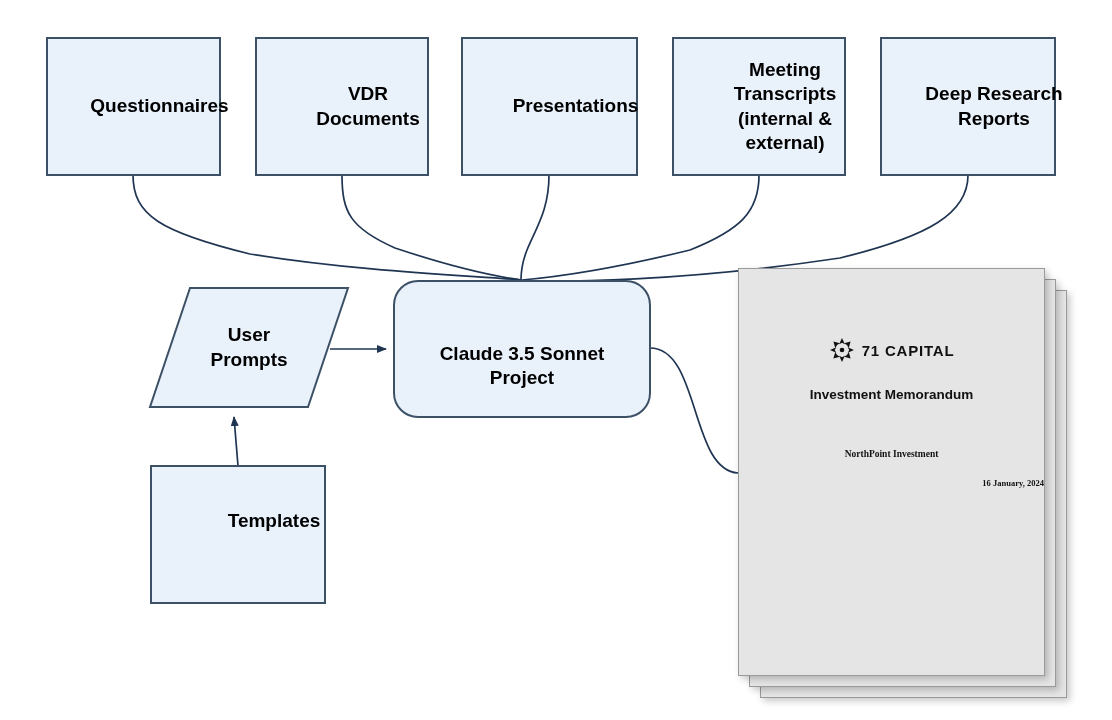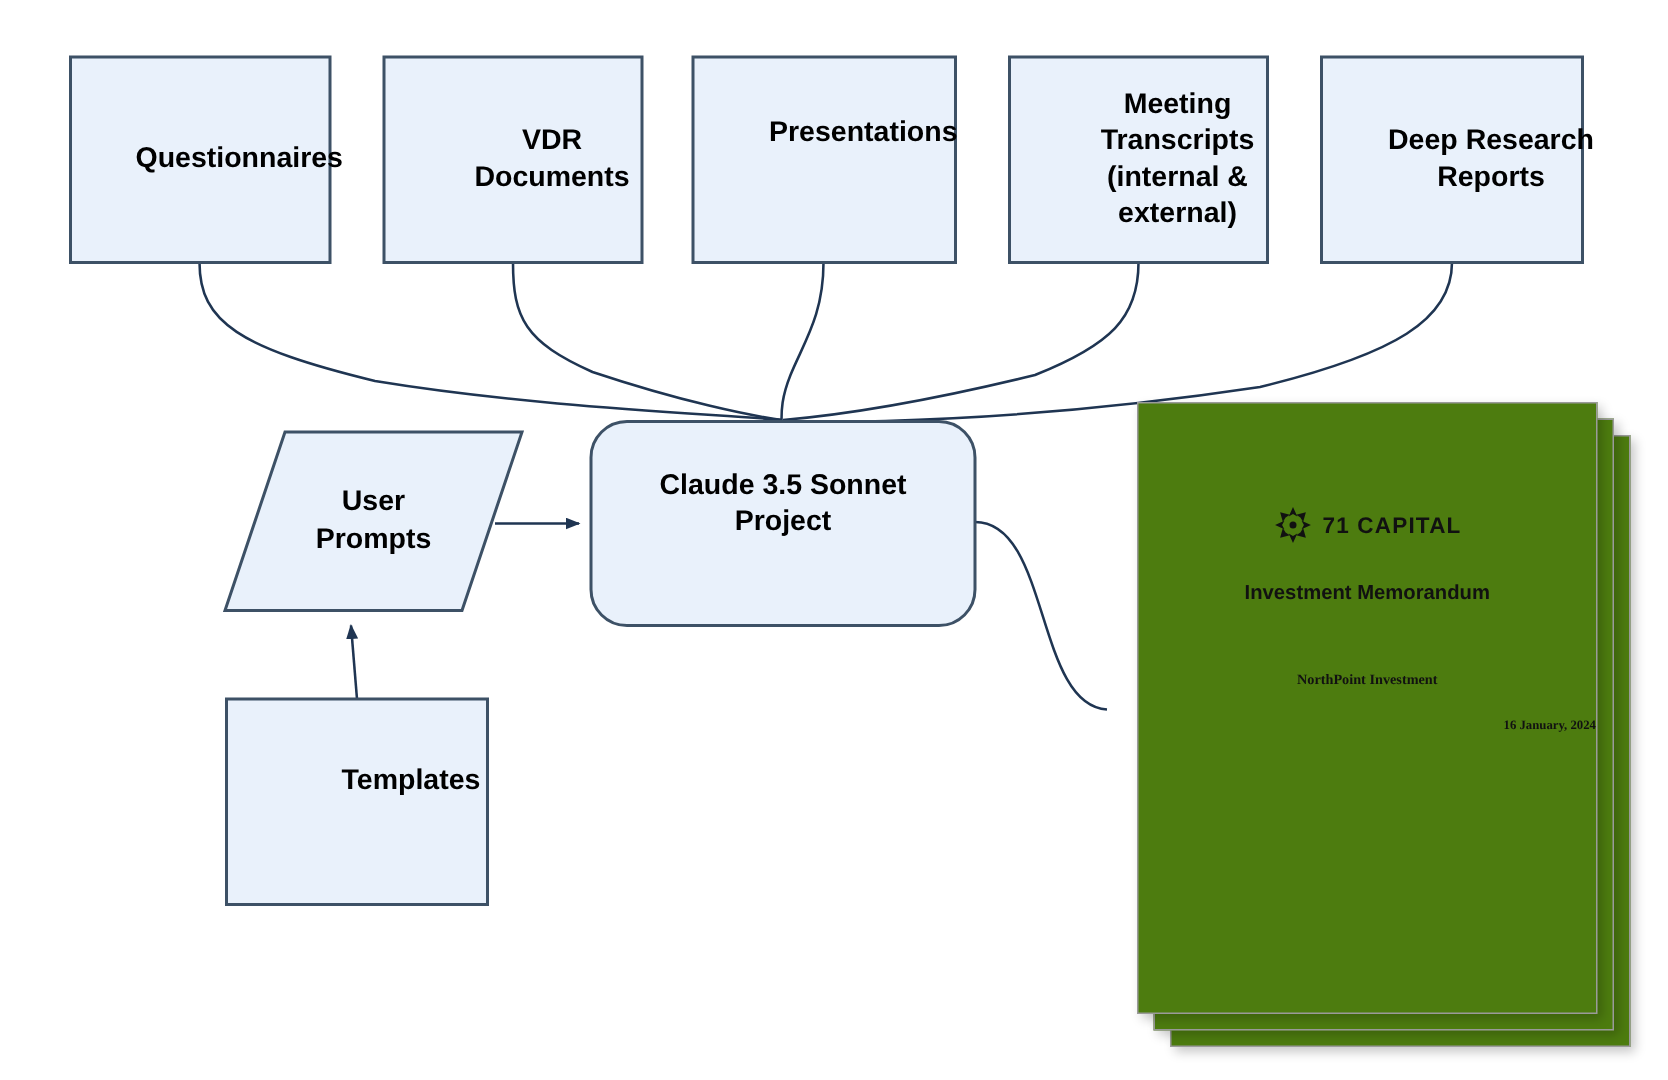--- a/index.html
+++ b/index.html
@@ -46,24 +46,23 @@
   .templates-label { font-size: 19px; padding-left: 36px; }
 
   
   .doc-stack {
     position: absolute;
     left: 738px;
     top: 268px;
   }
   .sheet {
     position: absolute;
-    background: #4d7c0f;
+    background: #e5e5e5;
     border: 1px solid #9a9a9a;
     box-shadow: 3px 3px 7px rgba(0,0,0,0.22);
-    margin-left: 20px;
   }
   .sheet-3 { left: 22px; top: 22px; width: 305px; height: 406px; }
   .sheet-2 { left: 11px; top: 11px; width: 305px; height: 406px; }
   .sheet-1 { left: 0px;  top: 0px;  width: 305px; height: 406px; }
 
   .doc-content {
     position: absolute;
     left: 0; top: 0;
     width: 305px;
     height: 406px;
@@ -160,29 +159,29 @@
     <rect x="394" y="281" width="256" height="136" rx="24" ry="24" fill="#e9f1fb" stroke="#3d5166" stroke-width="2"></rect>
 
     <polygon points="190,288 348,288 308,407 150,407" fill="#e9f1fb" stroke="#3d5166" stroke-width="2"></polygon>
 
     <rect x="151" y="466" width="174" height="137" fill="#e9f1fb" stroke="#3d5166" stroke-width="2"></rect>
   </svg>
 
   <div class="node-label src-label" style="left:47px; top:38px; width:173px; height:137px;">Questionnaires</div>
   <div class="node-label src-label" style="left:256px; top:38px; width:172px; height:137px;">VDR
 Documents</div>
-  <div class="node-label src-label" style="left:462px; top:21px; width:175px; height:137px;">Presentations</div>
+  <div class="node-label src-label" style="left:462px; top:38px; width:175px; height:137px;">Presentations</div>
   <div class="node-label src-label" style="left:673px; top:38px; width:172px; height:137px;">Meeting
 Transcripts
 (internal &amp;
 external)</div>
   <div class="node-label src-label" style="left:881px; top:38px; width:174px; height:137px;">Deep Research
 Reports</div>
 
-  <div class="node-label center-label" style="left:394px; top:268px; width:256px; height:136px;text-align:center;">Claude 3.5 Sonnet
+  <div class="node-label center-label" style="left:394px; top:298px; width:256px; height:136px;text-align:center;">Claude 3.5 Sonnet
 Project</div>
 
   <div class="node-label prompt-label" style="left:150px; top:288px; width:198px; height:119px;">User
 Prompts</div>
 
   <div class="node-label templates-label" style="left:151px; top:466px; width:174px; height:110px;">Templates</div>
 
   <div class="doc-stack">
     <div class="sheet sheet-3"></div>
     <div class="sheet sheet-2"></div>

